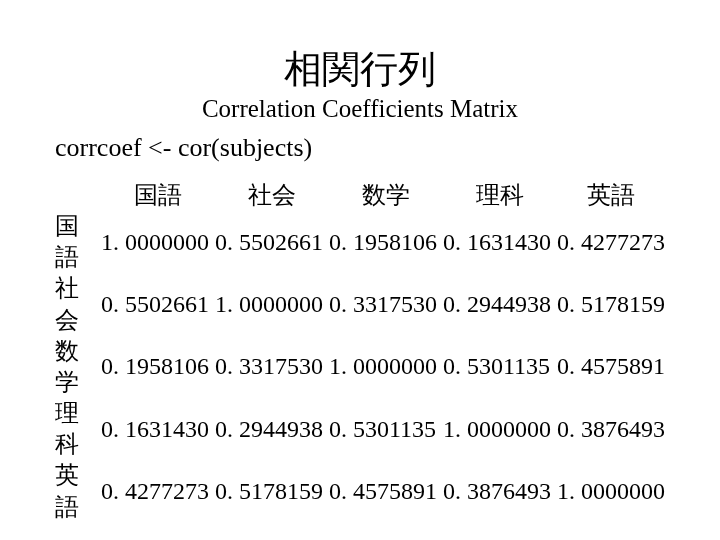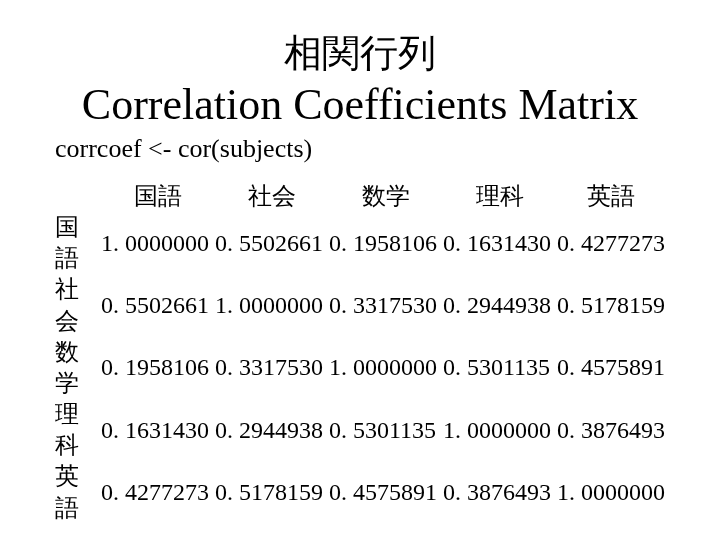--- a/index.html
+++ b/index.html
@@ -12,31 +12,31 @@
       height: 540px;
       background: #fff;
       font-family: "Times New Roman", serif;
       color: #000;
       padding: 20px 55px;
     }
     .title-jp {
       font-size: 38px;
       text-align: center;
       font-weight: normal;
-      margin-top: 8px;
+      margin-top: 24px;
     }
     .title-en {
-      font-size: 44px;
+      font-size: 25px;
       text-align: center;
       font-weight: normal;
       margin-top: 0px;
     }
     .code-block {
       font-size: 26px;
-      margin-top: 2px;
+      margin-top: 8px;
       line-height: 1.3;
     }
     .matrix {
       margin-top: 15px;
       font-size: 24px;
       line-height: 1.3;
       border-collapse: collapse;
     }
     .matrix td, .matrix th {
       padding: 0;

